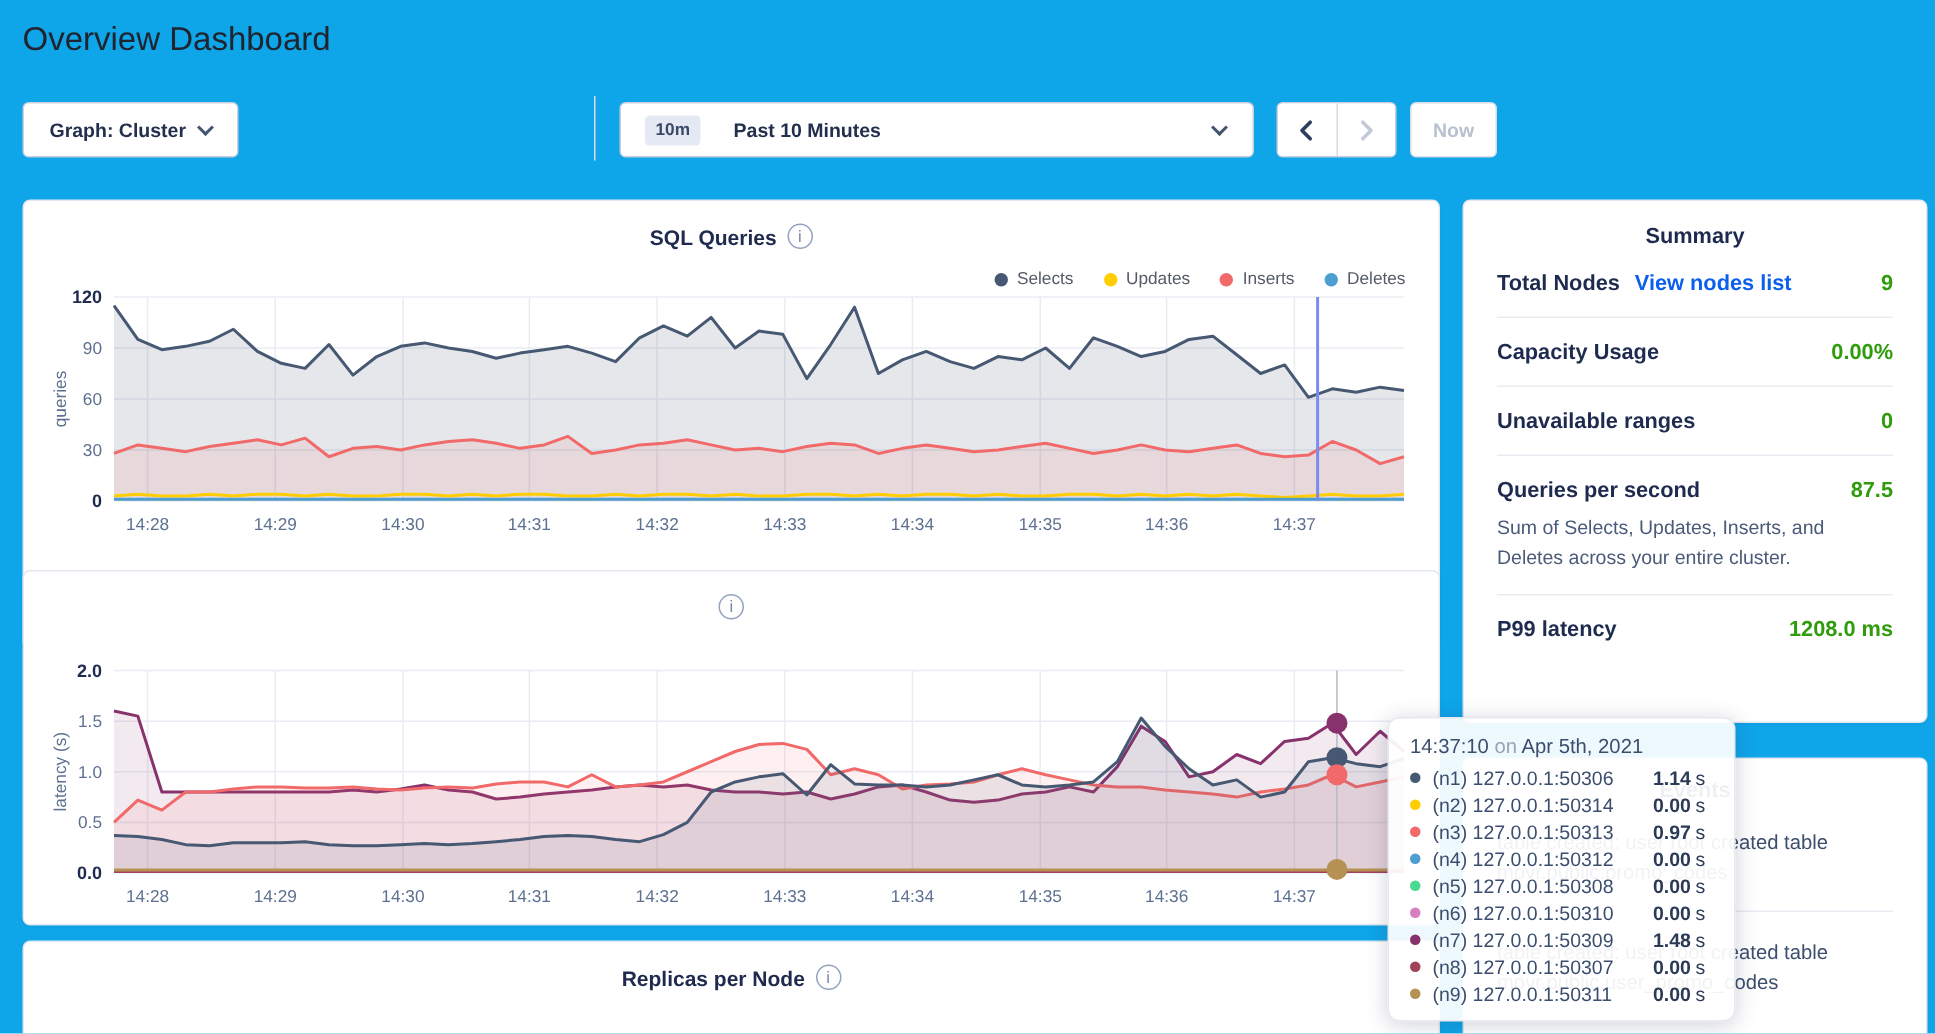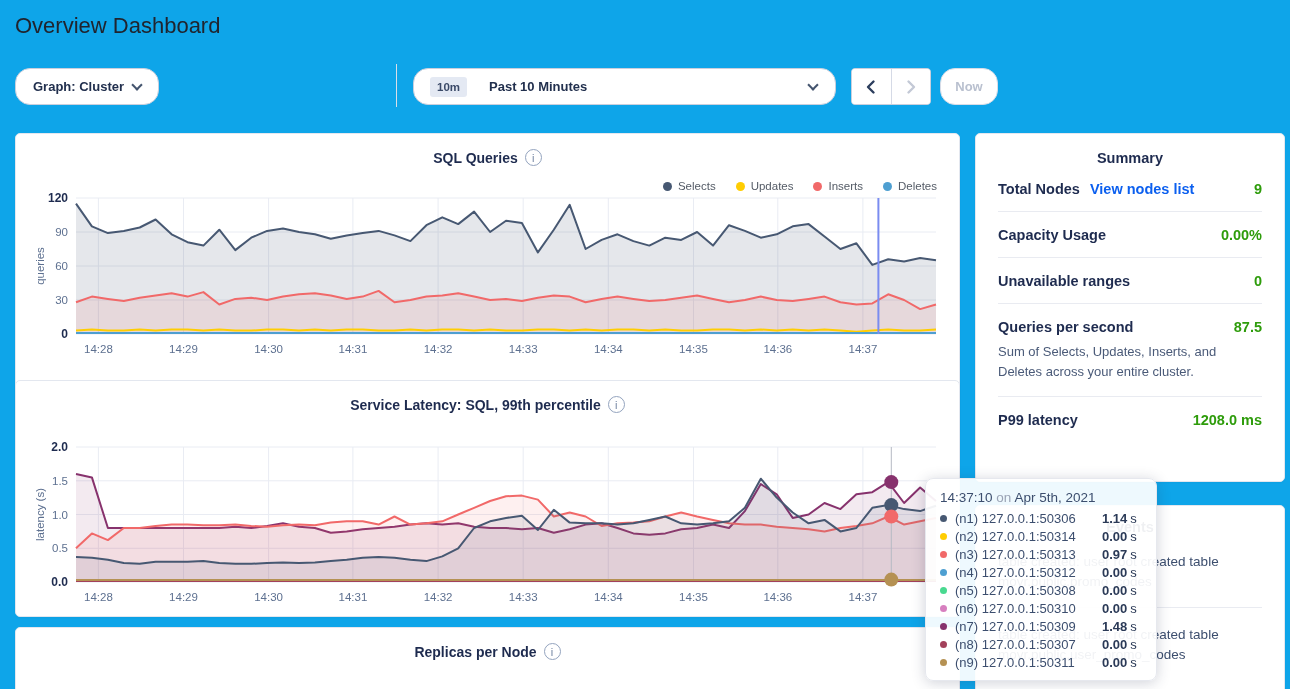--- a/index.html
+++ b/index.html
@@ -3,21 +3,21 @@
 <meta charset="utf-8">
 <style>
   * { margin:0; padding:0; box-sizing:border-box; }
   html,body { background:#f5f7fa; }
   .app { position:relative; width:1290px; height:689px; overflow:hidden;
          background:#0ea5e9; font-family:"Liberation Sans",sans-serif; }
   .page-title { position:absolute; left:15px; top:13px; font-size:22px; font-weight:400; color:#20242e; }
 
   
   .btn { position:absolute; top:68px; height:37px; background:#fff; border:1px solid #c9cfdd;
-         border-radius:15px; display:flex; align-items:center; justify-content:center; gap:9px;
+         border-radius:4px; display:flex; align-items:center; justify-content:center; gap:9px;
          font-size:13px; font-weight:bold; color:#22304e; cursor:pointer; }
   .chev { width:8px; height:8px; border-right:2px solid #44546e; border-bottom:2px solid #44546e;
           transform:rotate(45deg); margin-top:-4px; }
   .tool-divider { position:absolute; left:396px; top:64px; width:1px; height:43px; background:#d9dee8; }
   .timebtn { left:413px; width:423px; justify-content:flex-start; padding:12px 16px; }
   .badge-10m { background:#e4e9f3; color:#3b4a68; font-size:11.5px; font-weight:bold;
                padding:4px 7px; border-radius:3px; margin-right:13px; }
   .timebtn .chev { position:absolute; right:18px; }
   .navgroup { position:absolute; left:851px; top:68px; height:37px; width:80px; background:#fff;
               border:1px solid #c9cfdd; border-radius:4px; display:flex; overflow:hidden; }
@@ -161,21 +161,20 @@
           <text x="582.3" y="160" text-anchor="middle" class="tick" font-size="12">14:34</text>
           <text x="667.5" y="160" text-anchor="middle" class="tick" font-size="12">14:35</text>
           <text x="751.8" y="160" text-anchor="middle" class="tick" font-size="12">14:36</text>
           <text x="836.9" y="160" text-anchor="middle" class="tick" font-size="12">14:37</text>
           <text transform="rotate(-90 14 73)" x="14" y="77" text-anchor="middle" class="tick">queries</text>
         </svg></div>
   </div>
 
   <div class="card" style="left:15px;top:380px;width:945px;height:237px;">
     <div class="chart-card-title">
-      <span class="t">Service Latency: SQL, 99th percentile</span>
       <span class="info-icon">i</span>
     </div>
     <div class="chart-svg" style="top:61px;"><svg width="930" height="170">
           <line x1="50" y1="140.0" x2="910" y2="140.0" stroke="#e9ecf3"></line>
           <line x1="50" y1="106.3" x2="910" y2="106.3" stroke="#e9ecf3"></line>
           <line x1="50" y1="72.5" x2="910" y2="72.5" stroke="#e9ecf3"></line>
           <line x1="50" y1="38.8" x2="910" y2="38.8" stroke="#e9ecf3"></line>
           <line x1="50" y1="5.0" x2="910" y2="5.0" stroke="#e9ecf3"></line>
           <line x1="72.4" y1="5" x2="72.4" y2="140" stroke="#e9ecf3"></line>
           <line x1="157.5" y1="5" x2="157.5" y2="140" stroke="#e9ecf3"></line>

